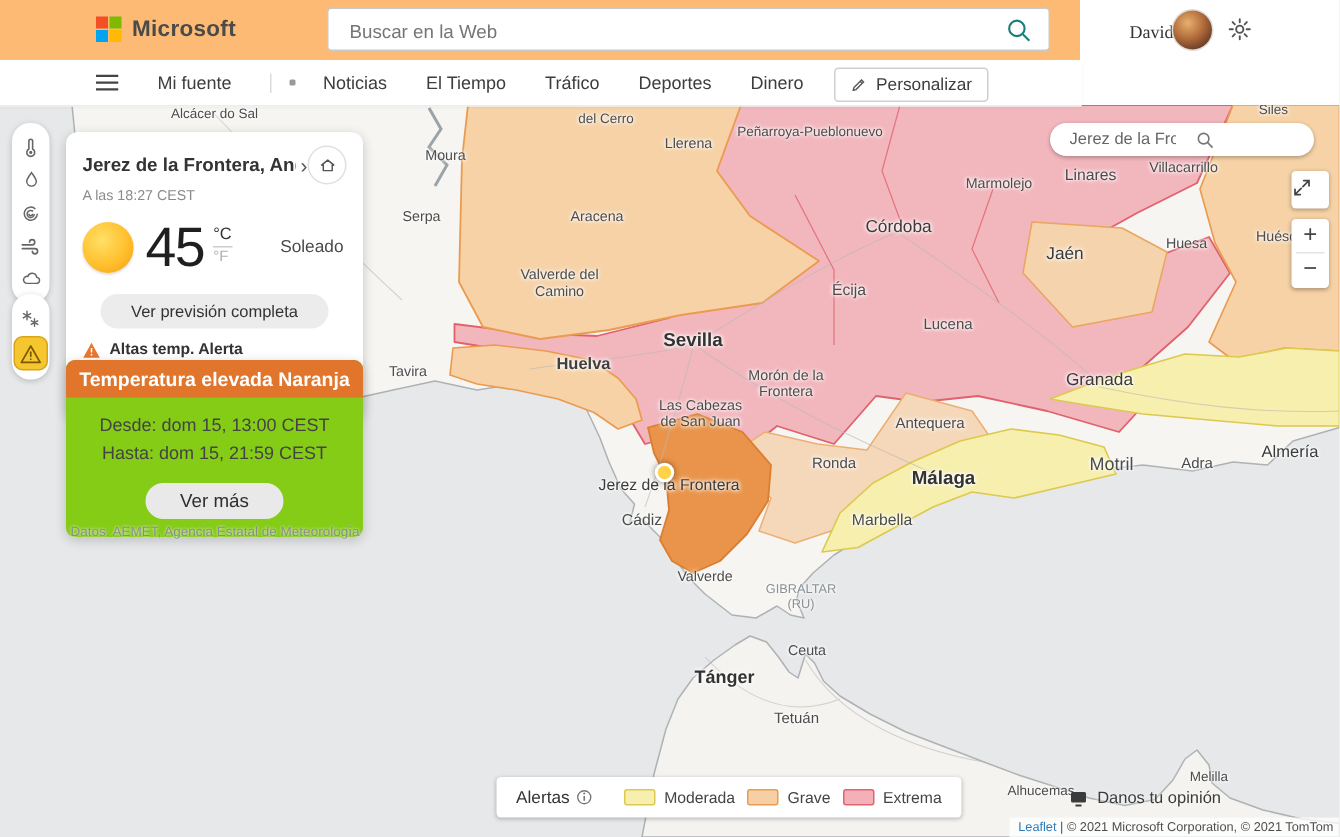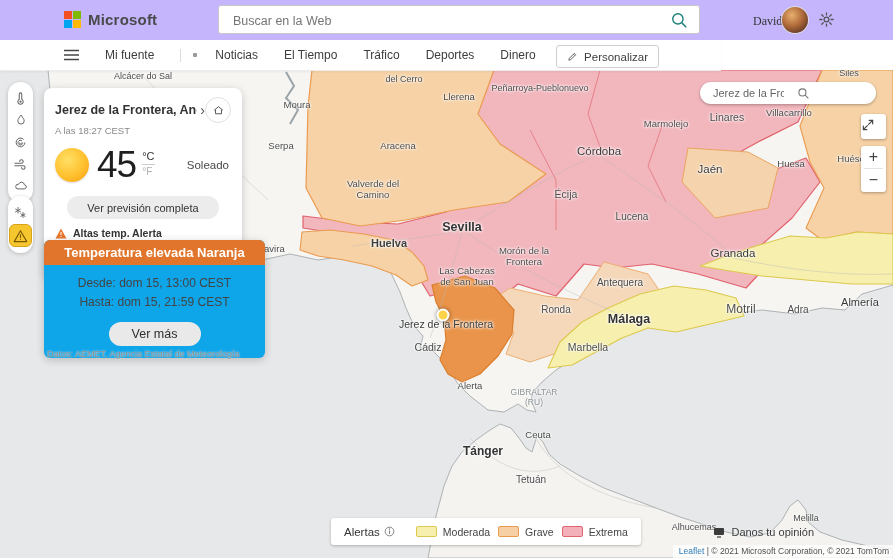--- a/index.html
+++ b/index.html
@@ -1,19 +1,19 @@
 <!DOCTYPE html>
 <html><head>
 <meta charset="utf-8">
 <style>
   html,body{margin:0;padding:0;overflow:hidden;}
   body{width:893px;height:558px;position:relative;font-family:"Liberation Sans","DejaVu Sans",sans-serif;background:#fff;}
   svg{display:block;}
   
-  .header{position:absolute;top:0;left:0;width:893px;height:40px;background:#c4b5fd;z-index:40;}
+  .header{position:absolute;top:0;left:0;width:720px;height:40px;background:#fdba74;z-index:40;}
   .ms-logo{position:absolute;left:64px;top:11px;width:17px;height:17px;display:grid;grid-template-columns:8px 8px;grid-template-rows:8px 8px;gap:1px;}
   .ms-logo i{display:block;}
   .brand{position:absolute;left:88px;top:11px;font-size:15px;font-weight:600;color:#4a4a4a;letter-spacing:.2px;}
   .search-box{position:absolute;left:218px;top:5px;width:482px;height:29px;border:1px solid #c9c9c9;border-radius:3px;background:#fff;box-sizing:border-box;}
   .search-box input{position:absolute;left:12px;top:0;width:420px;height:27px;border:none;outline:none;font-size:12.5px;color:#444;font-family:inherit;background:transparent;}
   .search-box .mag{position:absolute;right:10px;top:5px;}
   .user-name{position:absolute;left:753px;top:14px;font-size:12px;color:#333;font-family:Liberation Serif, serif;}
   .avatar{position:absolute;left:782px;top:7px;width:26px;height:26px;border-radius:50%;background:radial-gradient(circle at 38% 32%,#e8b06e 0%,#b06a3a 45%,#5a3424 85%);box-shadow:0 0 0 1px #ddd;}
   .gear{position:absolute;left:818px;top:11px;}
   
@@ -62,21 +62,21 @@
   .sun{width:34px;height:34px;border-radius:50%;background:radial-gradient(circle at 38% 35%,#ffe066 0%,#ffc02e 55%,#f79c10 100%);box-shadow:0 1px 2px rgba(0,0,0,.15);}
   .temp-num{font-size:37px;color:#1f1f1f;margin-left:8px;letter-spacing:-1px;}
   .units{margin-left:6px;margin-top:-4px;}
   .unit-c{display:block;font-size:11px;color:#333;}
   .unit-f{display:block;font-size:10px;color:#b0b0b0;border-top:1px solid #ccc;margin-top:2px;padding-top:1px;}
   .cond{margin-left:auto;font-size:11.5px;color:#4a4a4a;padding-right:2px;}
   .forecast-btn{margin:10px auto 8px;width:152px;height:23px;background:#ececec;border:none;border-radius:12px;font-size:11px;color:#333;display:block;cursor:pointer;font-family:inherit;}
   .alert-line{display:flex;align-items:center;gap:6px;font-size:10.5px;color:#333;font-weight:700;margin-top:3px;}
   .info-line{display:flex;align-items:center;gap:6px;font-size:10.5px;color:#333;margin-top:6px;}
   
-  .acard{position:absolute;left:44px;top:240px;width:221px;background:#0ea5e9;border-radius:6px;box-shadow:0 2px 8px rgba(0,0,0,.2);overflow:hidden;z-index:30;}
+  .acard{position:absolute;left:44px;top:240px;width:198px;background:#84cc16;border-radius:6px;box-shadow:0 2px 8px rgba(0,0,0,.2);overflow:hidden;z-index:30;}
   .acard-head{background:#e0752b;color:#fff;font-size:13px;font-weight:700;text-align:center;padding:5px 4px;}
   .acard-body{padding:9px 8px 12px;text-align:center;}
   .acard-line{font-size:12px;color:#444;line-height:1.55;}
   .vermas{margin:11px auto 0;width:92px;height:24px;background:#e9e9e9;border:none;border-radius:13px;font-size:12.5px;font-weight:400;color:#2e2e2e;display:block;cursor:pointer;font-family:inherit;}
   .source-line{position:absolute;left:47px;top:349px;font-size:9px;color:#8c8c8c;z-index:30;text-shadow:0 0 2px #fff;}
 </style>
 </head>
 <body>
 
 <div class="map-area">
@@ -150,21 +150,21 @@
       <div class="map-label" style="left: 620px; top: 201px; font-size: 10px; font-weight: 400; margin-top: 12px;">Antequera</div>
       <div class="map-label" style="left: 524px; top: 187px; font-size: 9.5px; font-weight: 400;">Morón de la
 Frontera</div>
       <div class="map-label" style="left: 467px; top: 207px; font-size: 9.5px; font-weight: 400;">Las Cabezas
 de San Juan</div>
       <div class="map-label" style="left: 556px; top: 240px; font-size: 10px; font-weight: 400;">Ronda</div>
       <div class="map-label" style="left: 629px; top: 249px; font-size: 12.5px; font-weight: 600; color: rgb(51, 51, 51);">Málaga</div>
       <div class="map-label" style="left: 588px; top: 277px; font-size: 10.5px; font-weight: 400;">Marbella</div>
       <div class="map-label" style="left: 446px; top: 254px; font-size: 10.5px; font-weight: 500; color: rgb(58, 58, 58);">Jerez de la Frontera</div>
       <div class="map-label" style="left: 428px; top: 277px; font-size: 10.5px; font-weight: 400;">Cádiz</div>
-      <div class="map-label" style="left: 470px; top: 316px; font-size: 9.5px; font-weight: 400;">Alerta</div>
+      <div class="map-label" style="left: 470px; top: 316px; font-size: 9.5px; font-weight: 400;">Valverde</div>
       <div class="map-label" style="left: 534px; top: 328px; font-size: 8.5px; font-weight: 400; color: rgb(138, 144, 148);">GIBRALTAR
 (RU)</div>
       <div class="map-label" style="left: 538px; top: 365px; font-size: 9.5px; font-weight: 400;">Ceuta</div>
       <div class="map-label" style="left: 483px; top: 382px; font-size: 12px; font-weight: 600; color: rgb(51, 51, 51);">Tánger</div>
       <div class="map-label" style="left: 531px; top: 410px; font-size: 10px; font-weight: 400;">Tetuán</div>
       <div class="map-label" style="left: 694px; top: 457px; font-size: 9px; font-weight: 400;">Alhucemas</div>
       <div class="map-label" style="left: 806px; top: 448px; font-size: 9px; font-weight: 400;">Melilla</div>
       <div class="map-label" style="left: 741px; top: 240px; font-size: 12px; font-weight: 400;">Motril</div>
       <div class="map-label" style="left: 798px; top: 240px; font-size: 10px; font-weight: 400;">Adra</div>
       <div class="map-label" style="left: 860px; top: 232px; font-size: 11px; font-weight: 500; color: rgb(58, 58, 58);">Almería</div>

